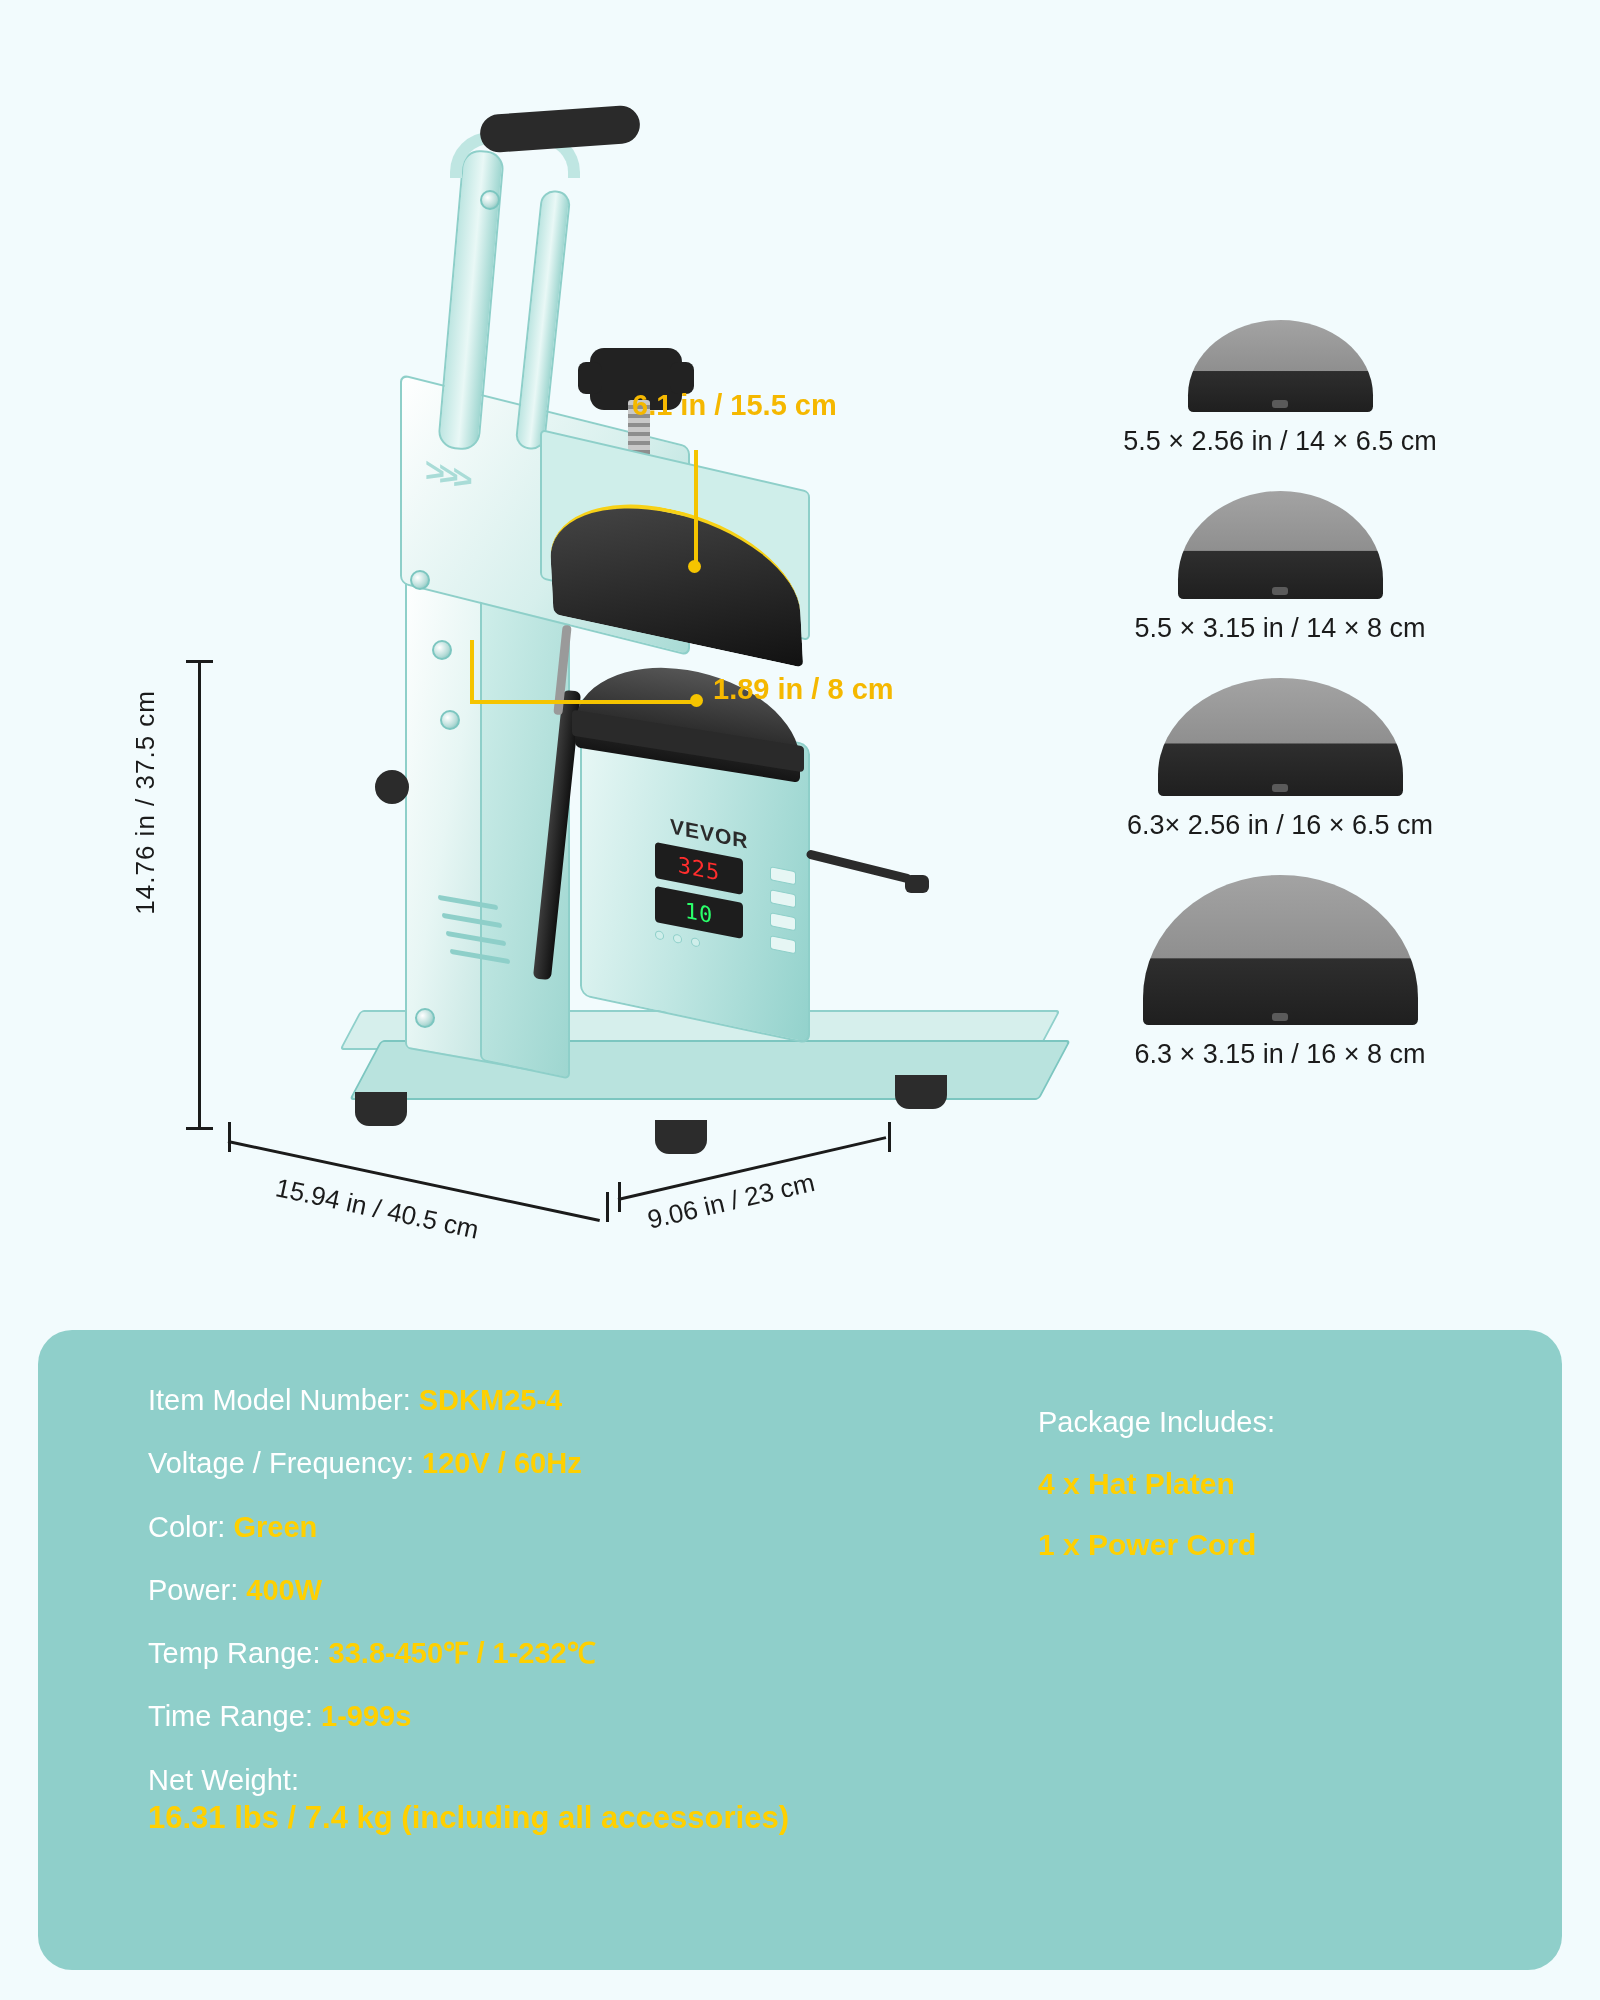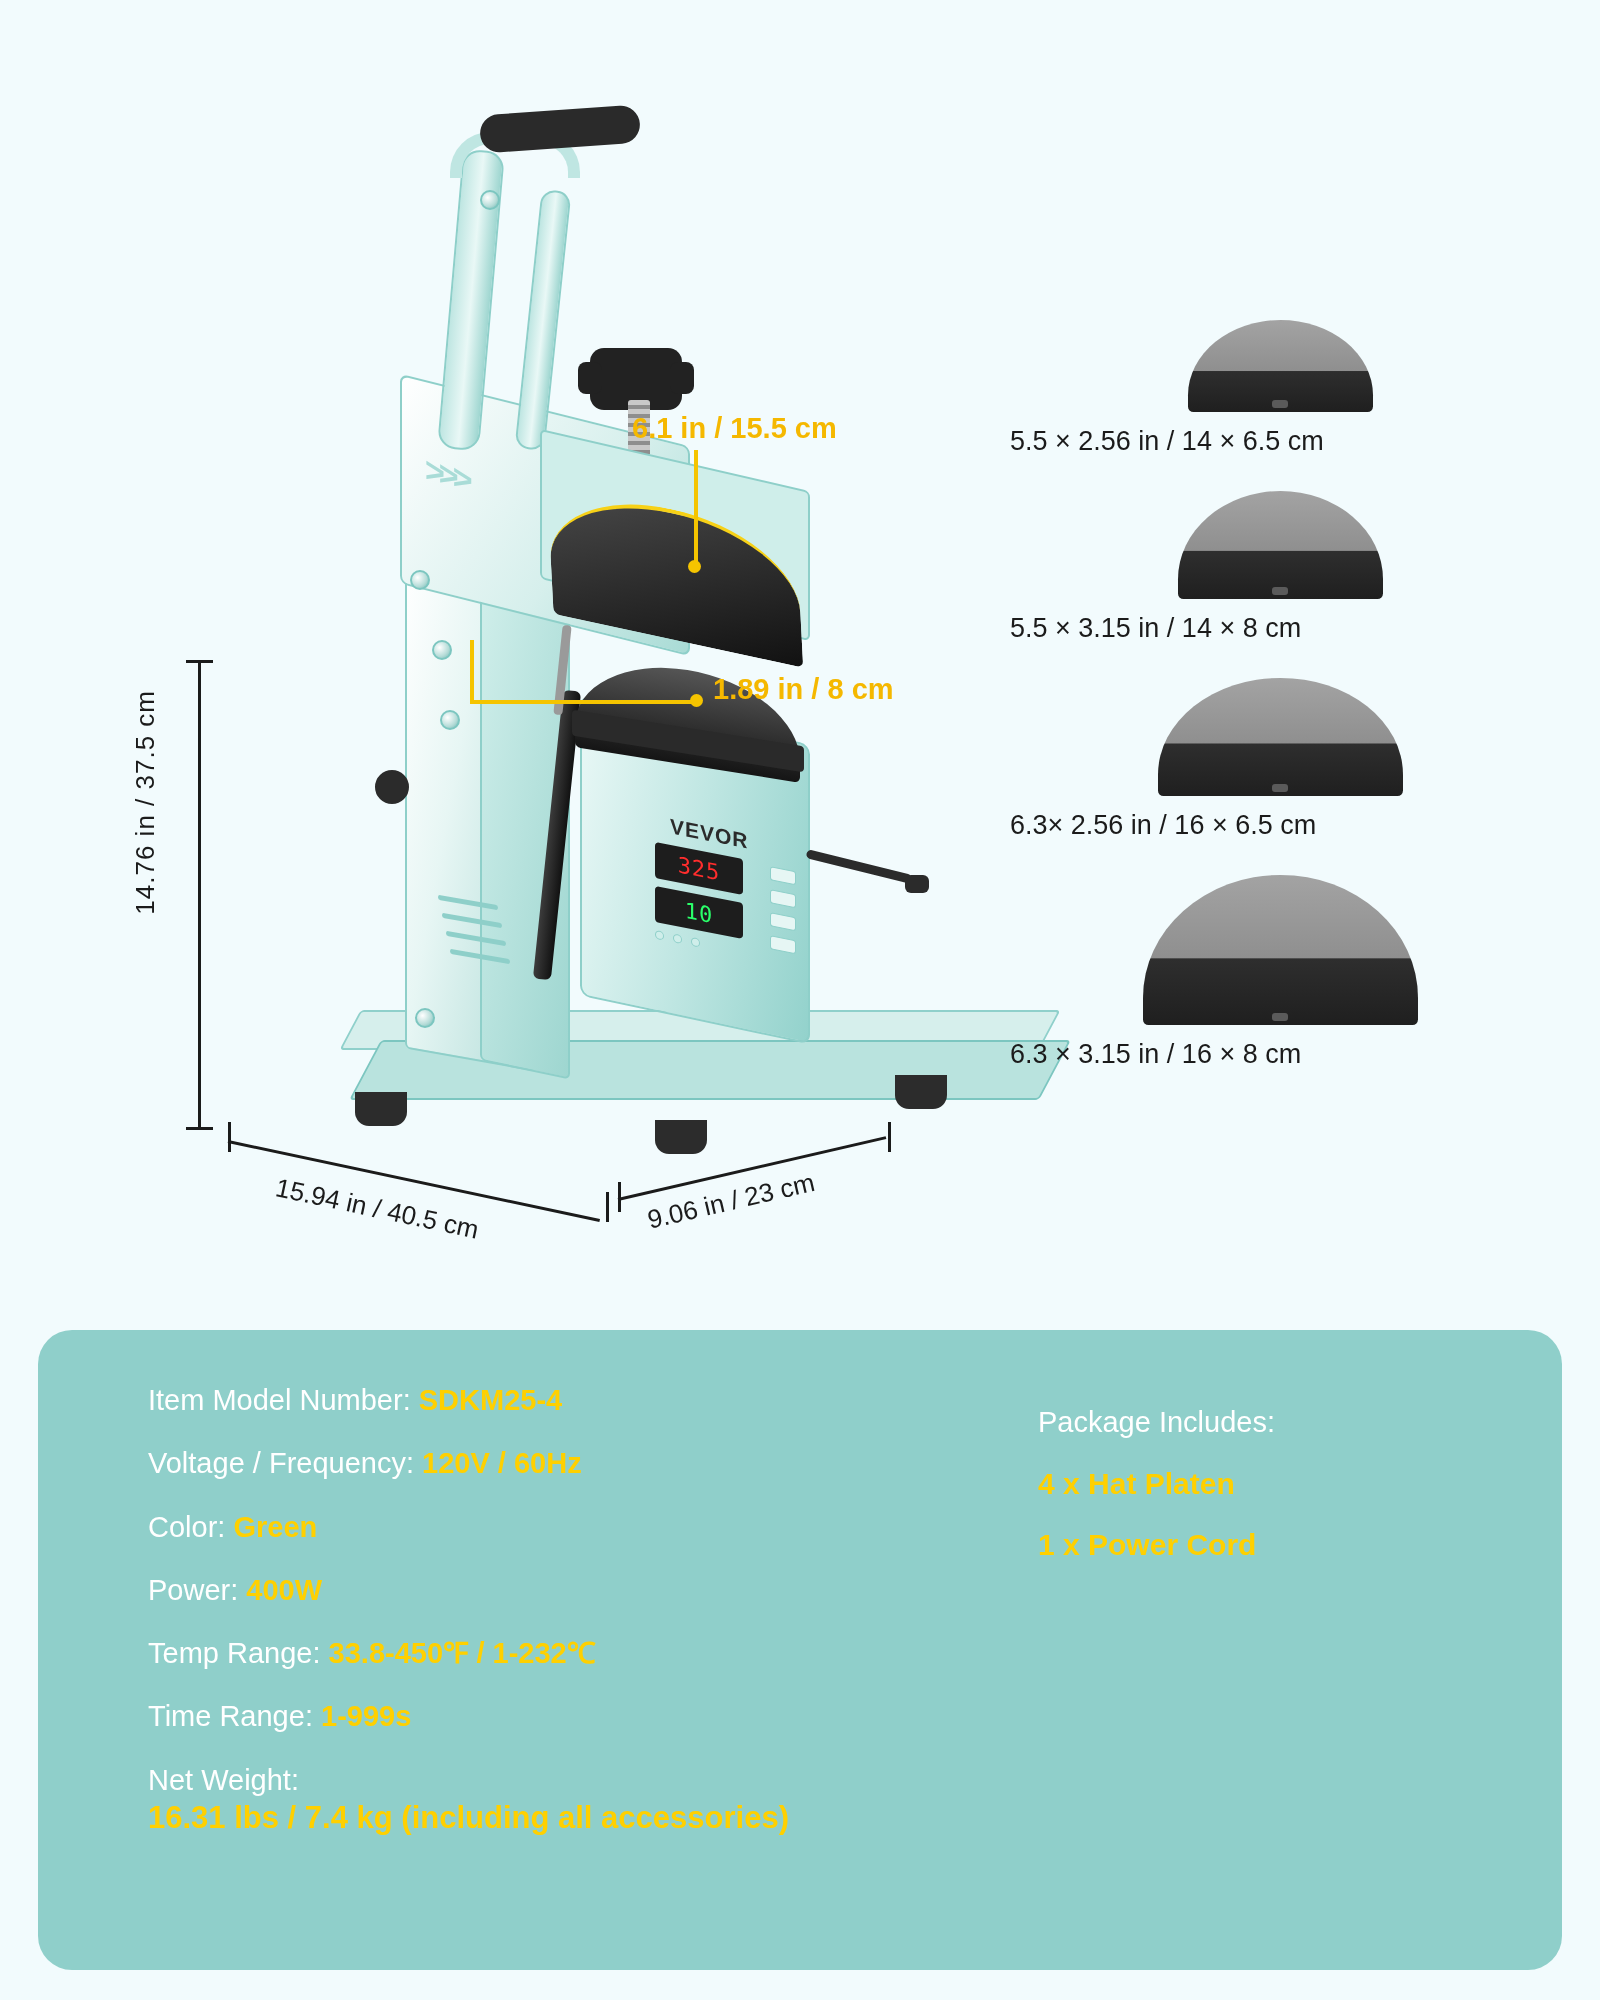--- a/index.html
+++ b/index.html
@@ -335,21 +335,21 @@
     border-radius: 50%;
   }
 
   
   .platens {
     position: absolute;
     left: 1010px;
     top: 320px;
     width: 540px;
   }
-  .platen-item { margin-bottom: 34px; }
+  .platen-item { margin-bottom: 34px; text-align: center; }
   .platen-shape {
     position: relative;
     margin: 0 auto;
     background: linear-gradient(180deg,#a3a3a3 0%, #8f8f8f 55%, #2e2e2e 56%, #1f1f1f 100%);
     border-radius: 55% 55% 6px 6px / 90% 90% 6px 6px;
   }
   .platen-shape::after {
     content: "";
     position: absolute;
     left: 50%; bottom: 4px;
@@ -457,21 +457,21 @@
     <div class="lever-knob"></div>
 
     <div class="bolt" style="left:260px; top:490px;"></div>
     <div class="bolt" style="left:282px; top:560px;"></div>
     <div class="bolt" style="left:290px; top:630px;"></div>
     <div class="bolt" style="left:265px; top:928px;"></div>
     <div class="bolt" style="left:330px; top:110px;"></div>
     <div class="bolt" style="left:225px; top:690px; width:34px; height:34px; background:#2b2b2b; border-color:#2b2b2b;"></div>
   </div>
 
-  <div class="yellow-text" style="left:632px; top:412px;">6.1 in / 15.5 cm</div>
+  <div class="yellow-text" style="left:632px; top:389px;">6.1 in / 15.5 cm</div>
   <div class="yellow-line" style="left:694px; top:450px; width:4px; height:120px;"></div>
   <div class="yellow-dot" style="left:688px; top:560px;"></div>
 
   <div class="yellow-text" style="left:713px; top:673px;">1.89 in / 8 cm</div>
   <div class="yellow-line" style="left:470px; top:700px; width:228px; height:4px;"></div>
   <div class="yellow-dot" style="left:690px; top:694px;"></div>
   <div class="yellow-line" style="left:470px; top:640px; width:4px; height:62px;"></div>
 
   <div class="line" style="left:198px; top:660px; width:3px; height:470px;"></div>
   <div class="line" style="left:186px; top:660px; width:27px; height:3px;"></div>

